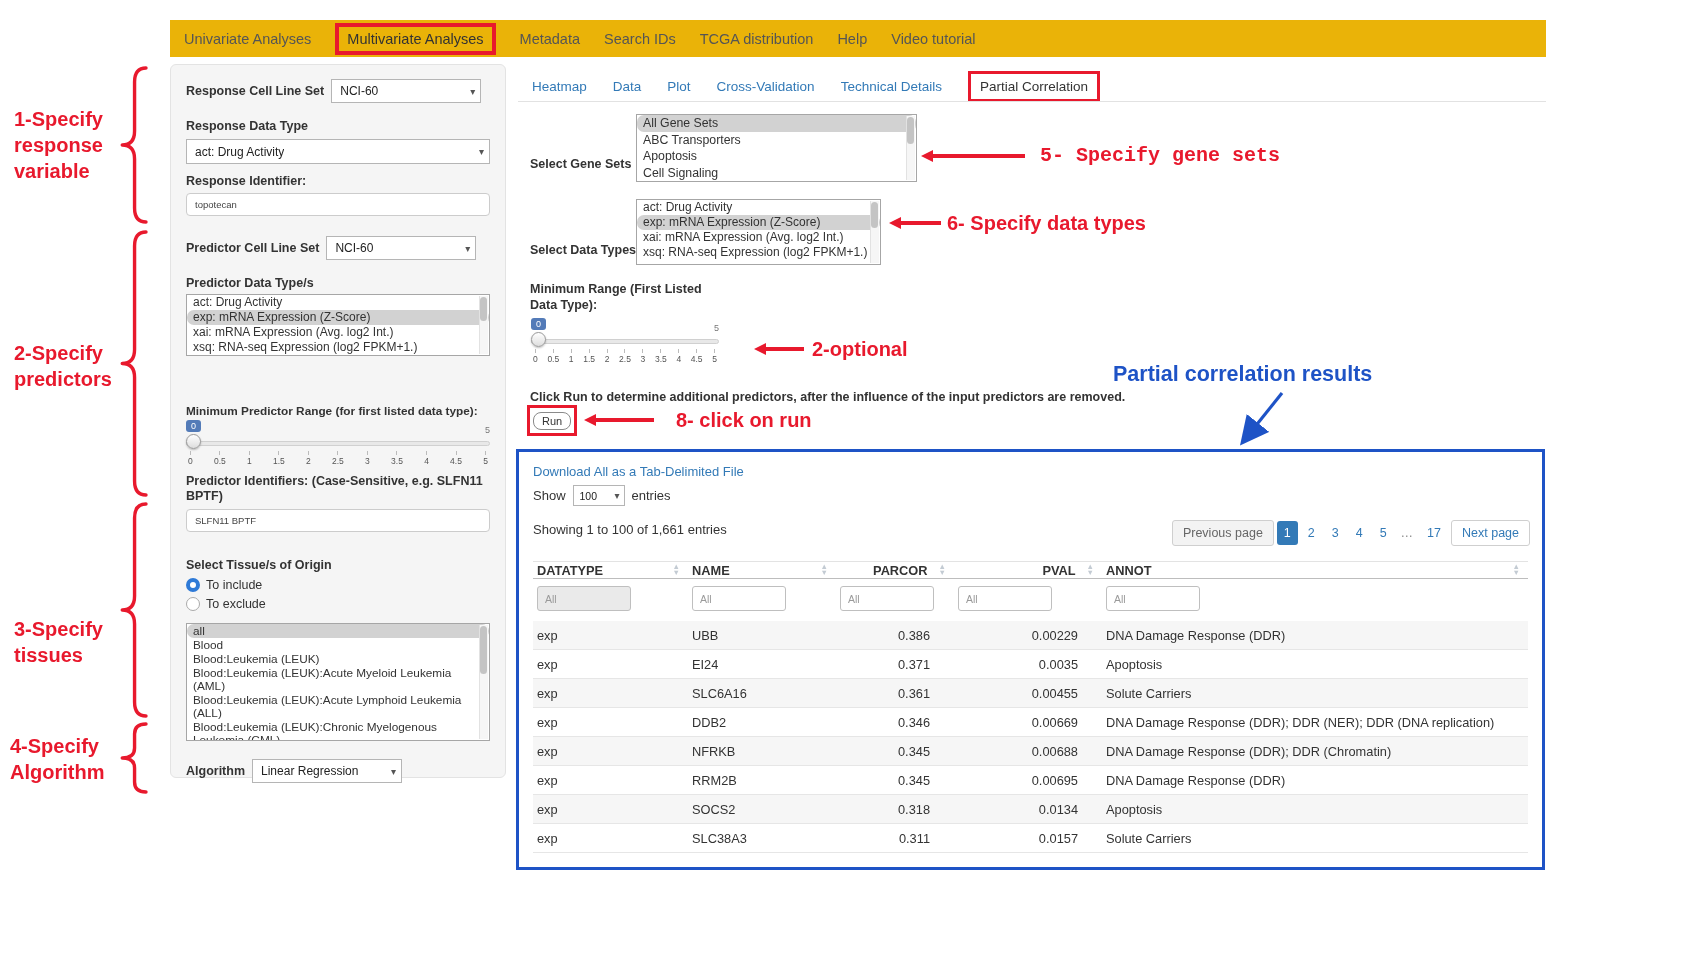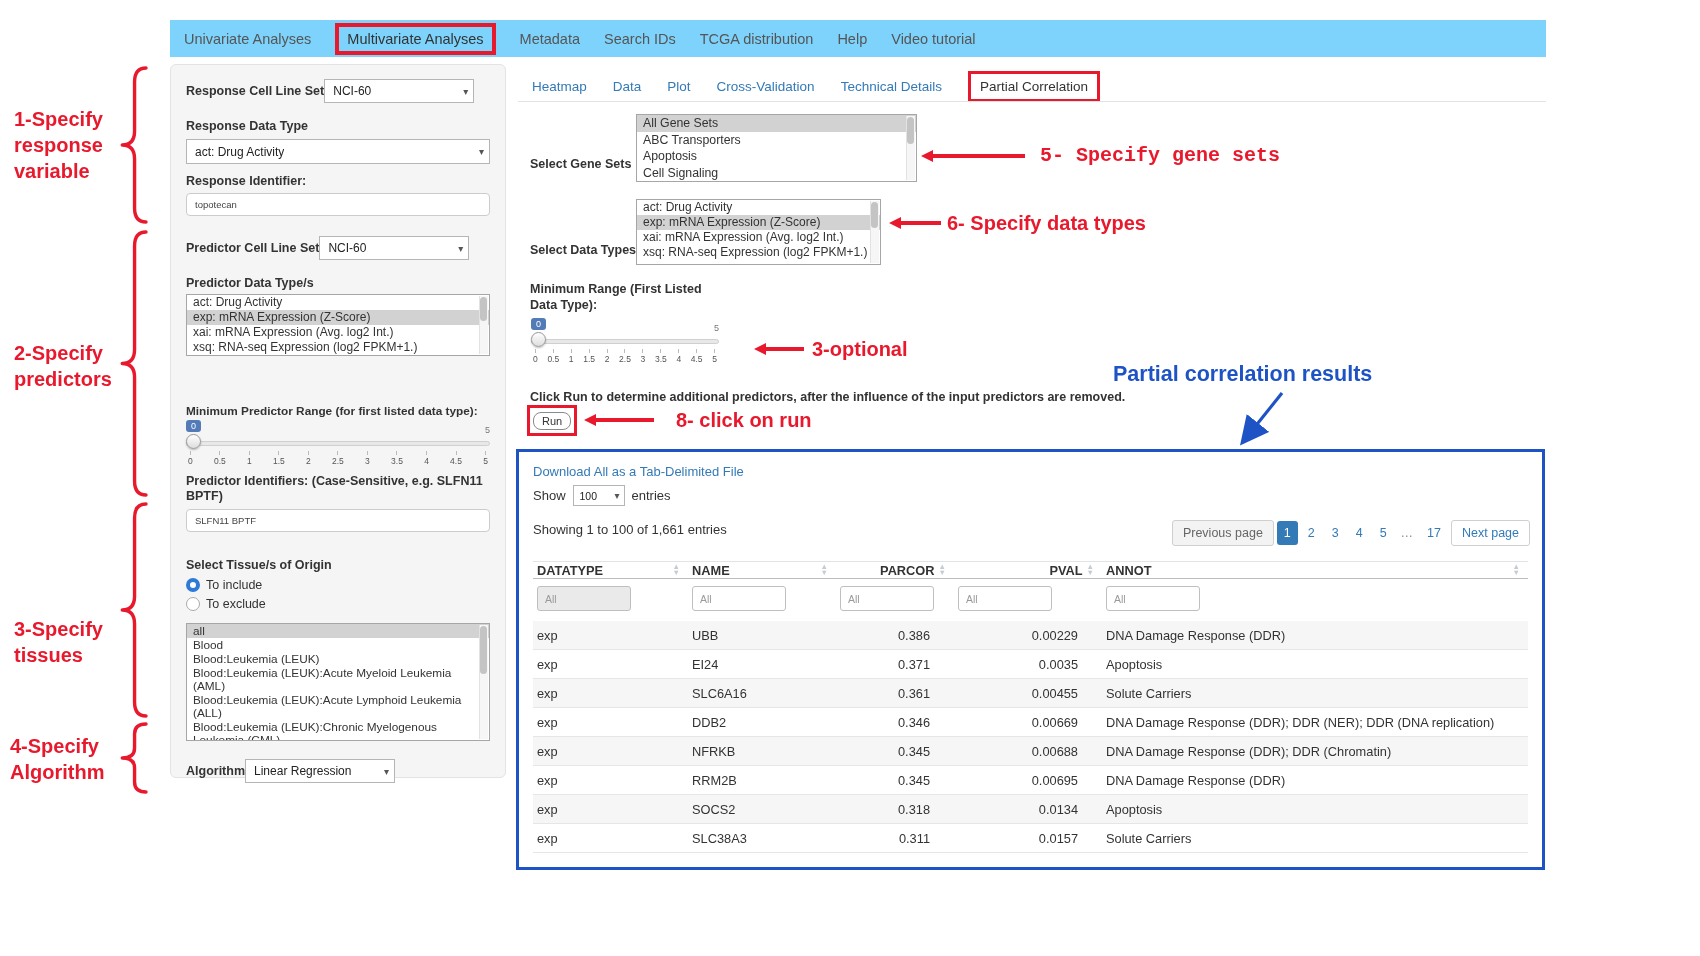--- a/index.html
+++ b/index.html
@@ -2,21 +2,21 @@
 <html style="--annotation-red: #e8192d; --results-blue: #1e53c6; --link-blue: #337ab7; --selection-gray: #d2d2d2; --slider-badge-bg: #537bb8;"><head>
 <meta charset="utf-8">
 <style>
   *{margin:0;padding:0;box-sizing:border-box;}
   html,body{background:#fff;}
   body{width:1700px;height:956px;position:relative;overflow:hidden;
        font-family:"Liberation Sans",sans-serif;color:#333;}
 
   
   #topnav{position:absolute;left:170px;top:20px;width:1376px;height:37px;
-          background:#7dd3fc;display:flex;align-items:center;gap:24px;
+          background:#eab308;display:flex;align-items:center;gap:24px;
           padding:0 14px;font-size:14.5px;color:#555;}
   .nav-item{white-space:nowrap;}
   .nav-boxed{border:4px solid var(--annotation-red);padding:4px 8px;color:#333;}
 
   
   .ann{position:absolute;color:var(--annotation-red);font-weight:bold;
        font-size:20px;line-height:26px;}
   #ann1{left:14px;top:106px;width:112px;}
   #ann2{left:14px;top:340px;width:112px;}
   #ann3{left:14px;top:616px;width:112px;}
@@ -47,40 +47,40 @@
   #blue-arrow{position:absolute;left:1228px;top:390px;overflow:visible;}
   #blue-arrow line{stroke:var(--results-blue);stroke-width:3.2;}
   #blue-arrow marker path{fill:var(--results-blue);}
 
   
   #sidebar{position:absolute;left:170px;top:64px;width:336px;height:714px;
            background:#f5f5f5;border:1px solid #e3e3e3;border-radius:6px;
            padding:14px 15px;font-size:12.5px;}
   .lbl{font-weight:bold;font-size:12.5px;color:#333;}
   .lbl-nowrap{white-space:nowrap;font-size:11.8px;margin-top:48px;}
-  .row-inline{display:flex;align-items:center;}
+  .row-inline{display:flex;align-items:center;gap:7px;}
   .mb2{margin-bottom:2px;}.mb4{margin-bottom:4px;}.mb5{margin-bottom:5px;}
   .mb6{margin-bottom:6px;}.mb7{margin-bottom:7px;}.mb8{margin-bottom:8px;}
   .mb10{margin-bottom:10px;}.mb12{margin-bottom:12px;}.mb16{margin-bottom:16px;}
   .mb18{margin-bottom:18px;}.mb20{margin-bottom:20px;}.mb26{margin-bottom:26px;}
 
   .sel{display:inline-flex;align-items:center;justify-content:space-between;
        background:#fff;border:1px solid #b5b5b5;border-radius:0;height:24px;
        padding:0 5px 0 8px;font-size:12px;gap:6px;color:#222;flex:none;}
   .sel-full{width:100%;height:25px;}
   .sel-sm{height:21px;font-size:10.5px;padding:0 4px 0 6px;width:52px;}
   .caret{font-size:10px;color:#555;}
   .sel-val{white-space:nowrap;overflow:hidden;}
 
   .inp{width:100%;height:23px;background:#fff;border:1px solid #ccc;border-radius:4px;
        font-size:9.5px;color:#444;display:flex;align-items:center;padding:0 8px;}
 
   .mselect{position:relative;background:#fff;border:1px solid #a6a6a6;
            overflow:hidden;font-size:12px;}
-  .opt{padding:0 6px;height:15px;line-height:15px;white-space:nowrap;overflow:hidden;}
+  .opt{padding:0 6px;height:15px;line-height:15px;white-space:nowrap;overflow:hidden;border-radius:7px;}
   .roomy .opt{height:16.5px;line-height:16.5px;font-size:12.3px;}
   .opt-sel{background:var(--selection-gray);}
   .wrap .opt{white-space:normal;height:auto;line-height:13px;font-size:11.8px;padding:1px 6px 0;}
   .sbar{position:absolute;top:1px;right:1px;bottom:1px;width:9px;background:#f6f6f6;
         border-left:1px solid #e2e2e2;}
   .sthumb{position:absolute;top:1px;right:1px;width:7px;height:42%;
           background:#c4c4c4;border-radius:4px;}
 
   .slider{position:relative;height:46px;}
   .sl-badge{position:absolute;left:0;top:0;background:var(--slider-badge-bg);color:#fff;
@@ -134,21 +134,21 @@
   .pg-prev{color:#666;background:#f3f3f3;}
   .pg-num{color:var(--link-blue);padding:5px 7px;border-radius:3px;}
   .pg-active{background:var(--link-blue);color:#fff;}
   .pg-ellipsis{color:#888;padding:5px 4px;}
 
   .thead,.tfilter,.tr{display:grid;grid-template-columns:155px 148px 118px 148px 1fr;
                       align-items:center;}
   .thead{height:18px;border-top:1px solid #e3e3e3;border-bottom:1px solid #bdbdbd;}
   .th{display:flex;align-items:center;justify-content:space-between;
       padding:0 8px 0 4px;font-weight:bold;font-size:12.8px;}
-  .th-r{justify-content:flex-end;gap:4px;}
+  .th-r{justify-content:flex-end;gap:11px;}
   .sort{display:flex;flex-direction:column;font-size:7.5px;color:#c3cbd3;line-height:6px;}
   .sort span{height:6px;}
   .tfilter{padding:7px 0 10px;}
   .tf-cell{padding-left:4px;}
   .tf-input{width:94px;height:25px;border:1px solid #bfbfbf;border-radius:3px;
             font-size:10.5px;padding:0 7px;color:#555;background:#fff;font-family:inherit;}
   .tf-first{background:#eaeaea;}
   input::placeholder{color:#9a9a9a;}
   .tr{height:29px;border-bottom:1px solid #e6e6e6;font-size:12.8px;}
   .tr:nth-child(odd){background:#f6f6f6;}
@@ -407,21 +407,21 @@
 <div class="ann" id="ann5">5- Specify gene sets</div>
 <div class="rarrow" id="arr6">
     <span class="head"></span>
     <span class="shaft" style="width:40px"></span>
   </div>
 <div class="ann" id="ann6">6- Specify data types</div>
 <div class="rarrow" id="arr7">
     <span class="head"></span>
     <span class="shaft" style="width:38px"></span>
   </div>
-<div class="ann" id="ann7">3-optional</div>
+<div class="ann" id="ann7">2-optional</div>
 <div class="rarrow" id="arr8">
     <span class="head"></span>
     <span class="shaft" style="width:58px"></span>
   </div>
 <div class="ann" id="ann8">8- click on run</div>
 
 <div id="results-title">Partial correlation results</div>
 <svg id="blue-arrow" width="64" height="62">
   <defs>
     <marker id="mArrow" markerWidth="9" markerHeight="9" refX="6" refY="4.5" orient="auto">

